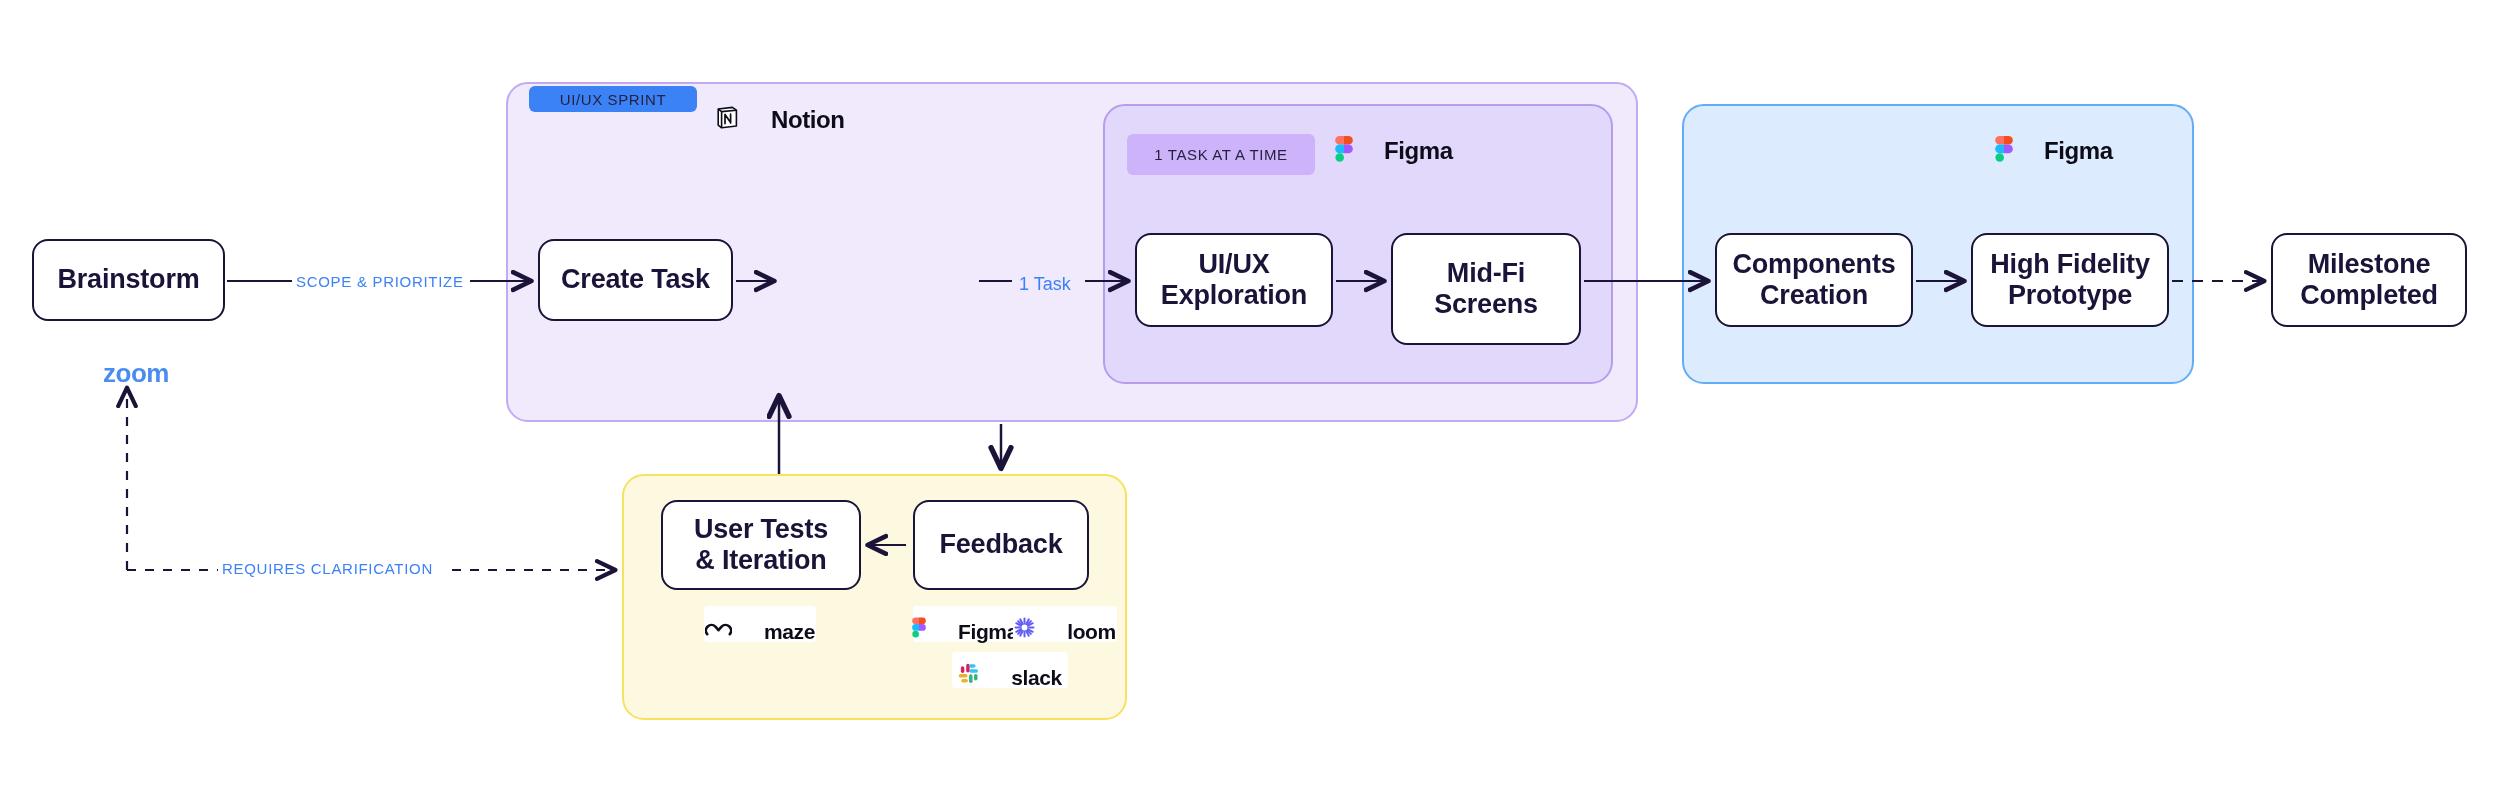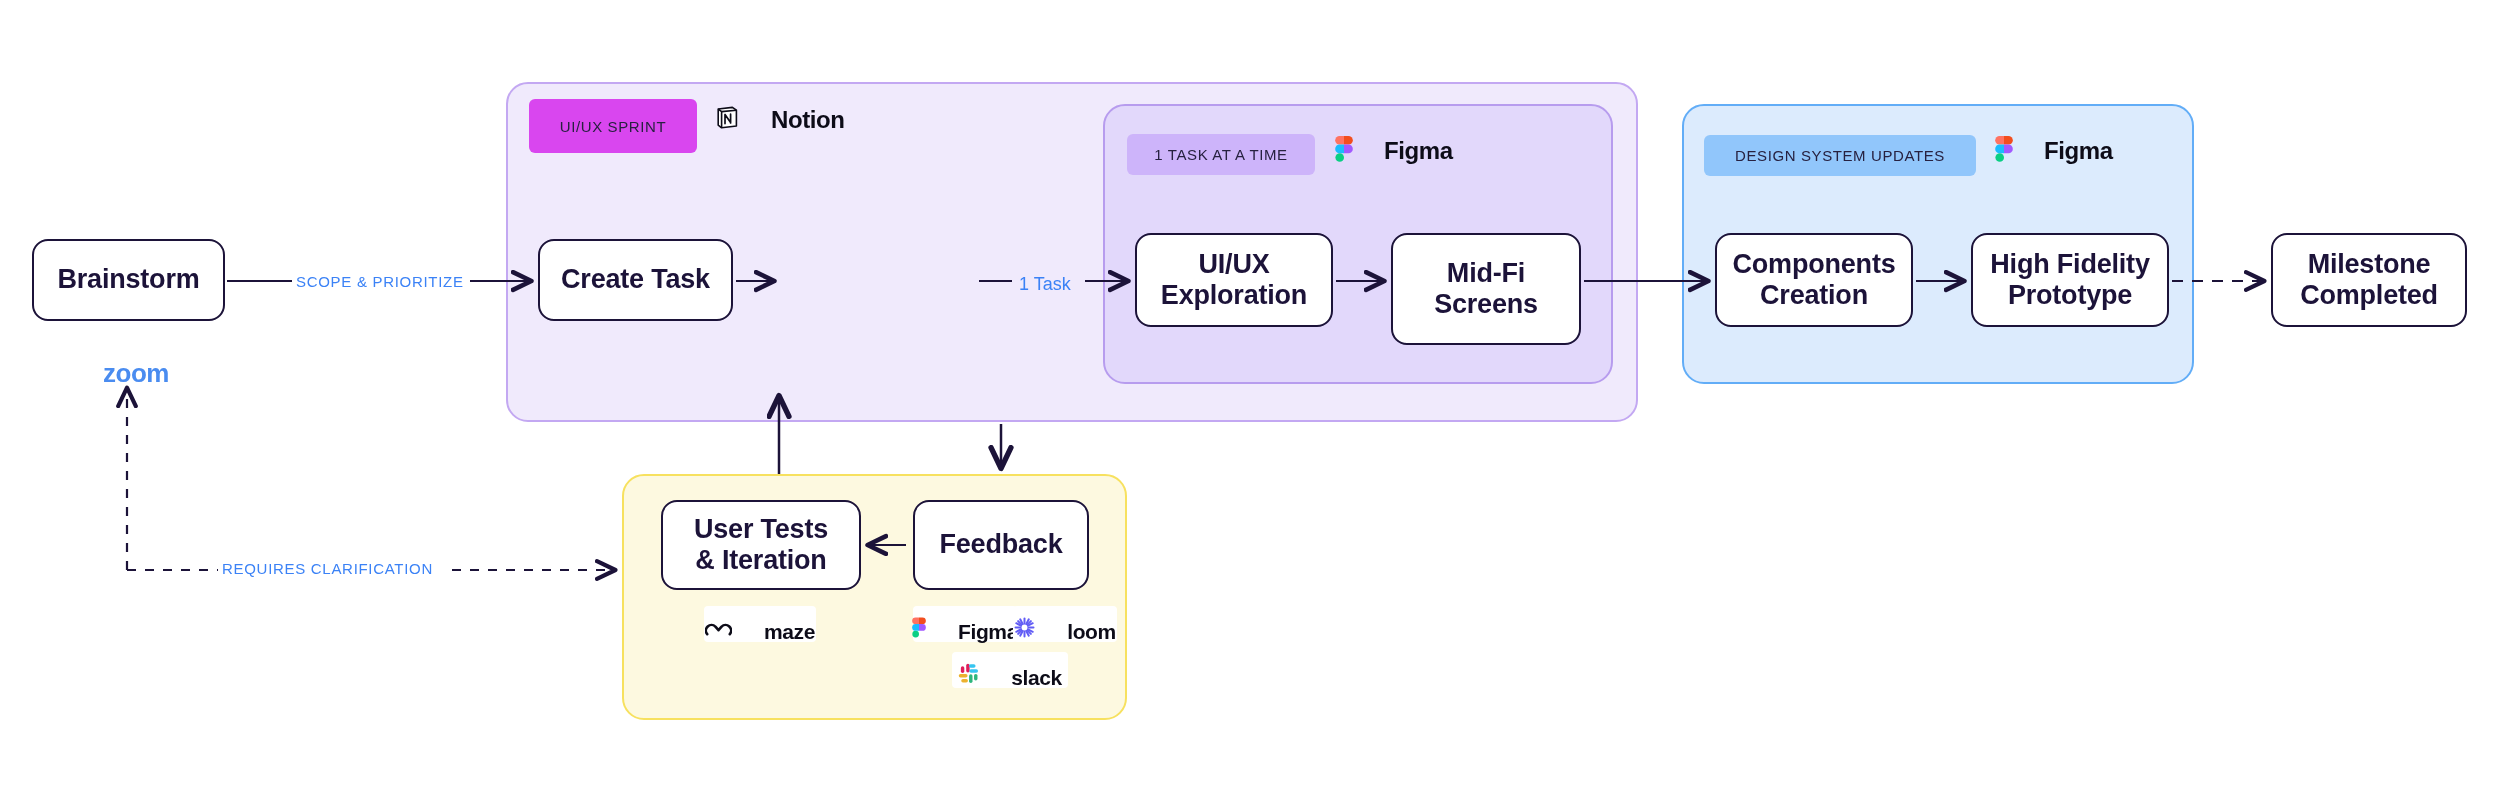--- a/index.html
+++ b/index.html
@@ -55,22 +55,22 @@
     display: flex;
     align-items: center;
     justify-content: center;
     border-radius: 6px;
     font-size: 15px;
     letter-spacing: 0.6px;
     color: #272140;
     font-family: "Liberation Sans", sans-serif;
   }
   .badge-sprint {
-    left: 529px; top: 99px; width: 168px; height: 54px;
-    background: #d946ef;
+    left: 529px; top: 86px; width: 168px; height: 26px;
+    background: #3b82f6;
   }
   .badge-onetask {
     left: 1127px; top: 134px; width: 188px; height: 41px;
     background: #cdb4fa;
   }
   .badge-design {
     left: 1704px; top: 135px; width: 272px; height: 41px;
     background: #91c6fb;
   }
 
@@ -179,21 +179,20 @@
 
 <div id="canvas">
 
   <div class="group group-purple-outer"></div>
   <div class="group group-purple-inner"></div>
   <div class="group group-blue"></div>
   <div class="group group-yellow"></div>
 
   <div class="badge badge-sprint">UI/UX SPRINT</div>
   <div class="badge badge-onetask">1 TASK AT A TIME</div>
-  <div class="badge badge-design">DESIGN SYSTEM UPDATES</div>
 
   <div class="logo-lockup notion-lockup">
     <span>
       <svg width="26" height="26" viewBox="0 0 26 26">
         <path d="M4.2 4.0 L18.4 2.4 L22.4 5.2 L22.4 21.0 L7.6 22.8 L4.2 20.2 Z" fill="#ffffff" stroke="#0d0c18" stroke-width="1.6" stroke-linejoin="round"></path>
         <path d="M4.2 4.0 L7.6 6.6 L7.6 22.8" fill="none" stroke="#0d0c18" stroke-width="1.6" stroke-linejoin="round"></path>
         <path d="M7.6 6.6 L22.4 5.2" fill="none" stroke="#0d0c18" stroke-width="1.6"></path>
         <path d="M11.0 9.6 L11.0 18.6 M11.0 9.6 L16.6 17.6 M16.6 9.2 L16.6 18.0" fill="none" stroke="#0d0c18" stroke-width="1.7" stroke-linecap="round"></path>
       </svg>
     </span>

